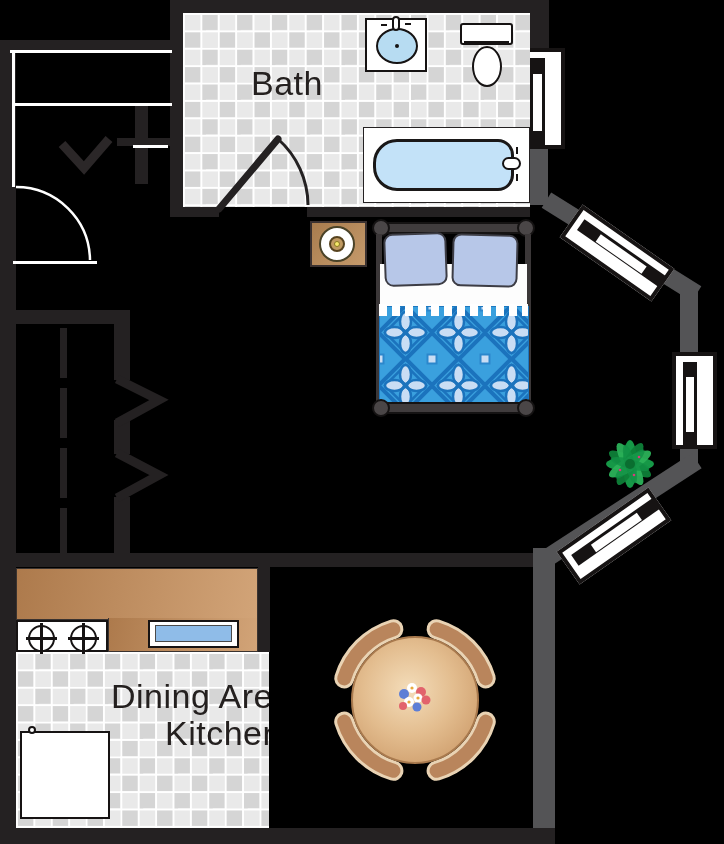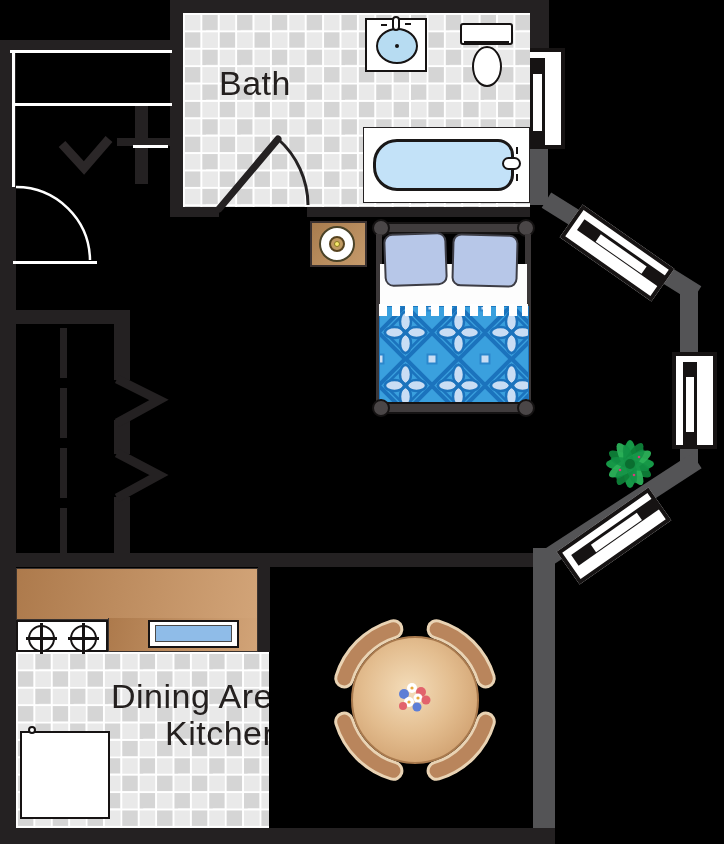--- a/index.html
+++ b/index.html
@@ -74,21 +74,21 @@
   <div class="wall" style="left:114px;top:497px;width:16px;height:58px;"></div>
   <div class="wall" style="left:60px;top:328px;width:7px;height:50px;"></div>
   <div class="wall" style="left:60px;top:388px;width:7px;height:50px;"></div>
   <div class="wall" style="left:60px;top:448px;width:7px;height:50px;"></div>
   <div class="wall" style="left:60px;top:508px;width:7px;height:45px;"></div>
   <div class="wall" style="left:14px;top:553px;width:519px;height:14px;"></div>
   <div class="wall" style="left:258px;top:567px;width:12px;height:85px;"></div>
   <div class="wall" style="left:16px;top:828px;width:539px;height:16px;"></div>
 
   <div class="tile" style="left:183px;top:13px;width:347px;height:194px;">
-    <div class="room-label" style="left:36px;top:52px;">Bath</div>
+    <div class="room-label" style="left:68px;top:52px;">Bath</div>
   </div>
 
   <div class="fixture" style="left:365px;top:18px;width:62px;height:54px;">
     <div class="abs" style="left:9px;top:8px;width:42px;height:36px;background:#b7dcf2;border:2.5px solid #161313;border-radius:50%;box-sizing:border-box;"></div>
     <div class="abs" style="left:28px;top:24px;width:4px;height:4px;background:#161313;border-radius:50%;"></div>
     <div class="abs" style="left:25px;top:-4px;width:8px;height:15px;background:#fff;border:2px solid #161313;border-radius:4px;box-sizing:border-box;"></div>
     <div class="abs" style="left:14px;top:4px;width:6px;height:2px;background:#161313;"></div>
     <div class="abs" style="left:38px;top:3px;width:6px;height:2px;background:#161313;"></div>
   </div>
 

